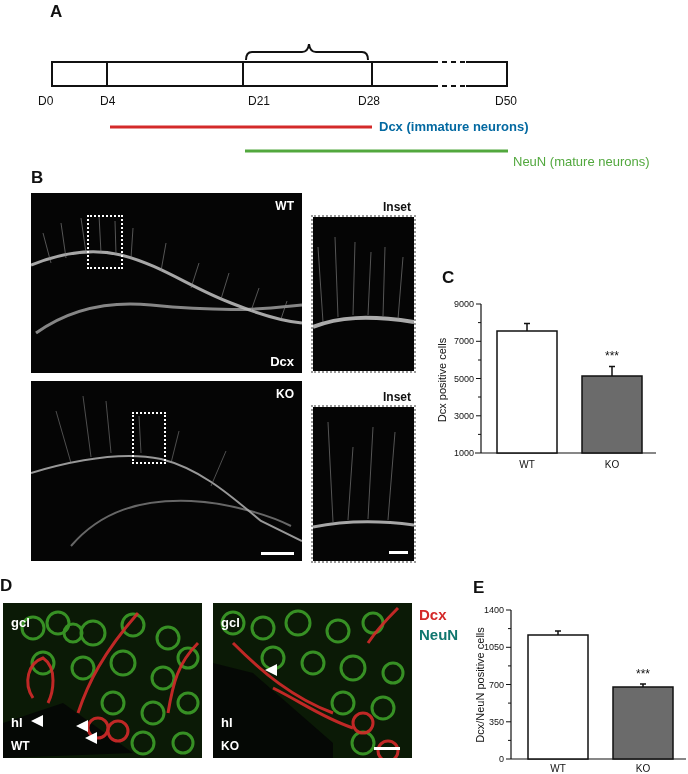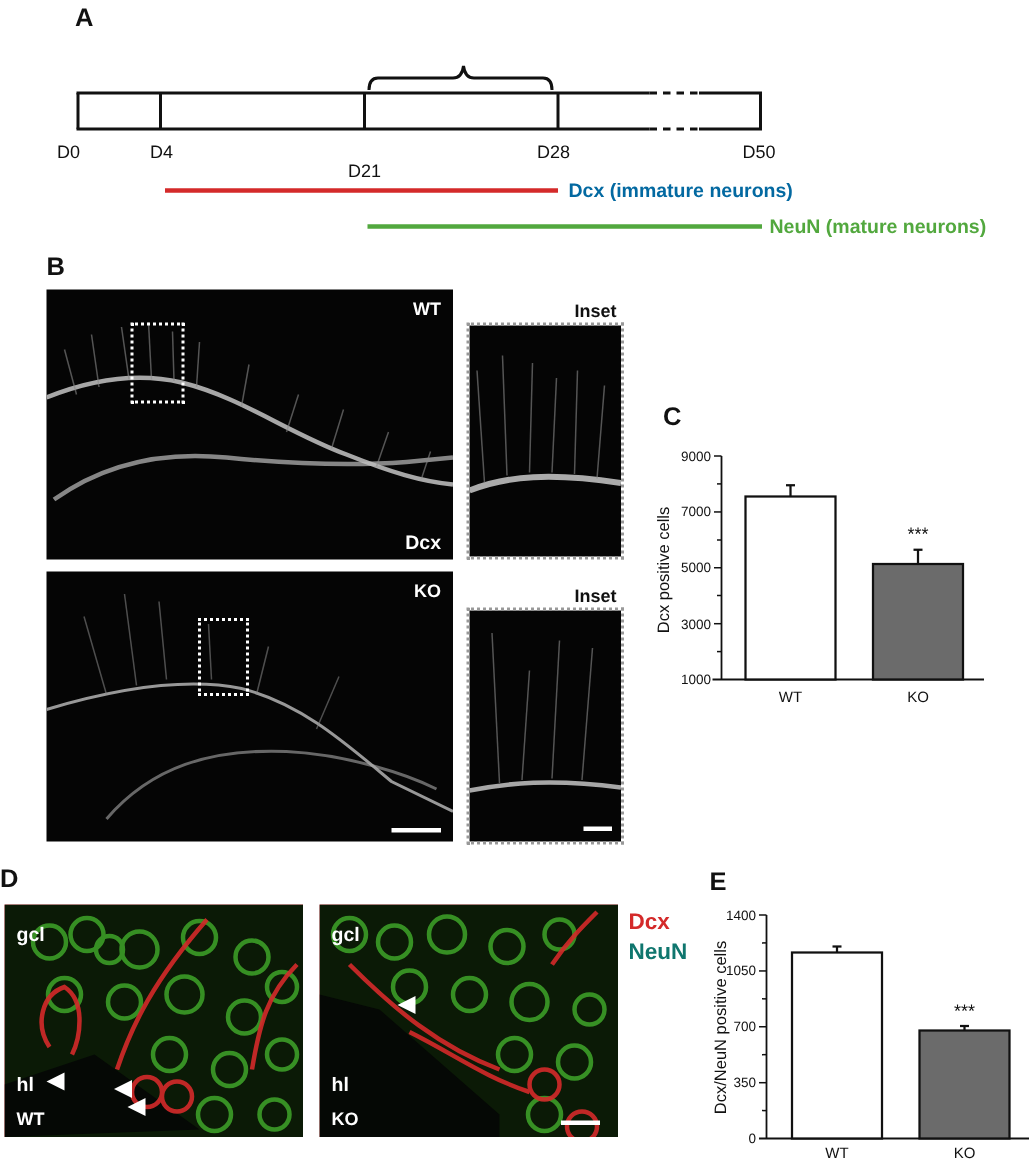--- a/index.html
+++ b/index.html
@@ -5,21 +5,21 @@
   html,body{margin:0;padding:0;background:#fff;}
   body{width:688px;height:774px;position:relative;overflow:hidden;font-family:"Liberation Sans",sans-serif;color:#111;}
   .abs{position:absolute;}
   .plabel{position:absolute;font-weight:bold;font-size:17px;}
   .tl-lab{position:absolute;font-size:12px;top:94px;}
   .micro{position:absolute;background:#050505;overflow:hidden;}
   .micro.dot{outline:2px dotted #999;}
   .mlab{position:absolute;color:#fff;font-weight:bold;font-size:12px;}
   .inset-title{position:absolute;font-weight:bold;font-size:12px;}
   .scale{position:absolute;height:3px;background:#fff;}
-  .fluor{position:absolute;overflow:hidden;background:#7f1d1d;}
+  .fluor{position:absolute;overflow:hidden;background:#404040;}
   .flab{position:absolute;color:#fff;font-weight:bold;font-size:13px;}
   svg text{font-family:"Liberation Sans",sans-serif;}
 </style>
 </head>
 <body>
 
 <div class="plabel" style="left:50px;top:2px;">A</div>
 
 <div class="abs" style="left:240px;top:8px;width:140px;text-align:center;font-size:13px;line-height:16px;">
 </div>
@@ -39,26 +39,26 @@
   <line x1="243" y1="62" x2="243" y2="86" stroke="#111" stroke-width="2"></line>
   <line x1="372" y1="62" x2="372" y2="86" stroke="#111" stroke-width="2"></line>
   <line x1="507" y1="62" x2="507" y2="86" stroke="#111" stroke-width="2"></line>
 
   <line x1="110" y1="127" x2="372" y2="127" stroke="#d42a2a" stroke-width="3"></line>
   <line x1="245" y1="151" x2="508" y2="151" stroke="#52a83e" stroke-width="3"></line>
 </svg>
 
 <div class="tl-lab" style="left:38px;">D0</div>
 <div class="tl-lab" style="left:100px;text-align:center;">D4</div>
-<div class="tl-lab" style="left:232px;margin-top:13px;">D21</div>
+<div class="tl-lab" style="left:248px;">D21</div>
 <div class="tl-lab" style="left:358px;">D28</div>
 <div class="tl-lab" style="left:495px;">D50</div>
 
 <div class="abs" style="left:379px;top:119px;font-size:13px;font-weight:bold;color:#0369a1;">Dcx (immature neurons)</div>
-<div class="abs" style="left:513px;top:143px;font-size:13px;font-weight:bold;color:#52a83e;">NeuN (mature neurons)</div>
+<div class="abs" style="left:513px;top:154px;font-size:13px;font-weight:normal;color:#52a83e;">NeuN (mature neurons)</div>
 
 <div class="plabel" style="left:31px;top:168px;">B</div>
 
 <div class="micro" style="left:31px;top:193px;width:271px;height:180px;">
   <svg width="271" height="180">
     <path d="M0,72 C30,60 60,55 90,62 C130,72 160,95 200,110 C230,122 250,128 271,130" stroke="#cfcfcf" stroke-width="3" fill="none" opacity="0.8"></path>
     <path d="M5,140 C40,115 80,108 120,112 C160,116 200,118 240,115 L271,112" stroke="#bdbdbd" stroke-width="3" fill="none" opacity="0.7"></path>
     <g stroke="#8a8a8a" stroke-width="1" opacity="0.6">
       <line x1="20" y1="70" x2="12" y2="40"></line>
         <line x1="35" y1="65" x2="30" y2="30"></line>

